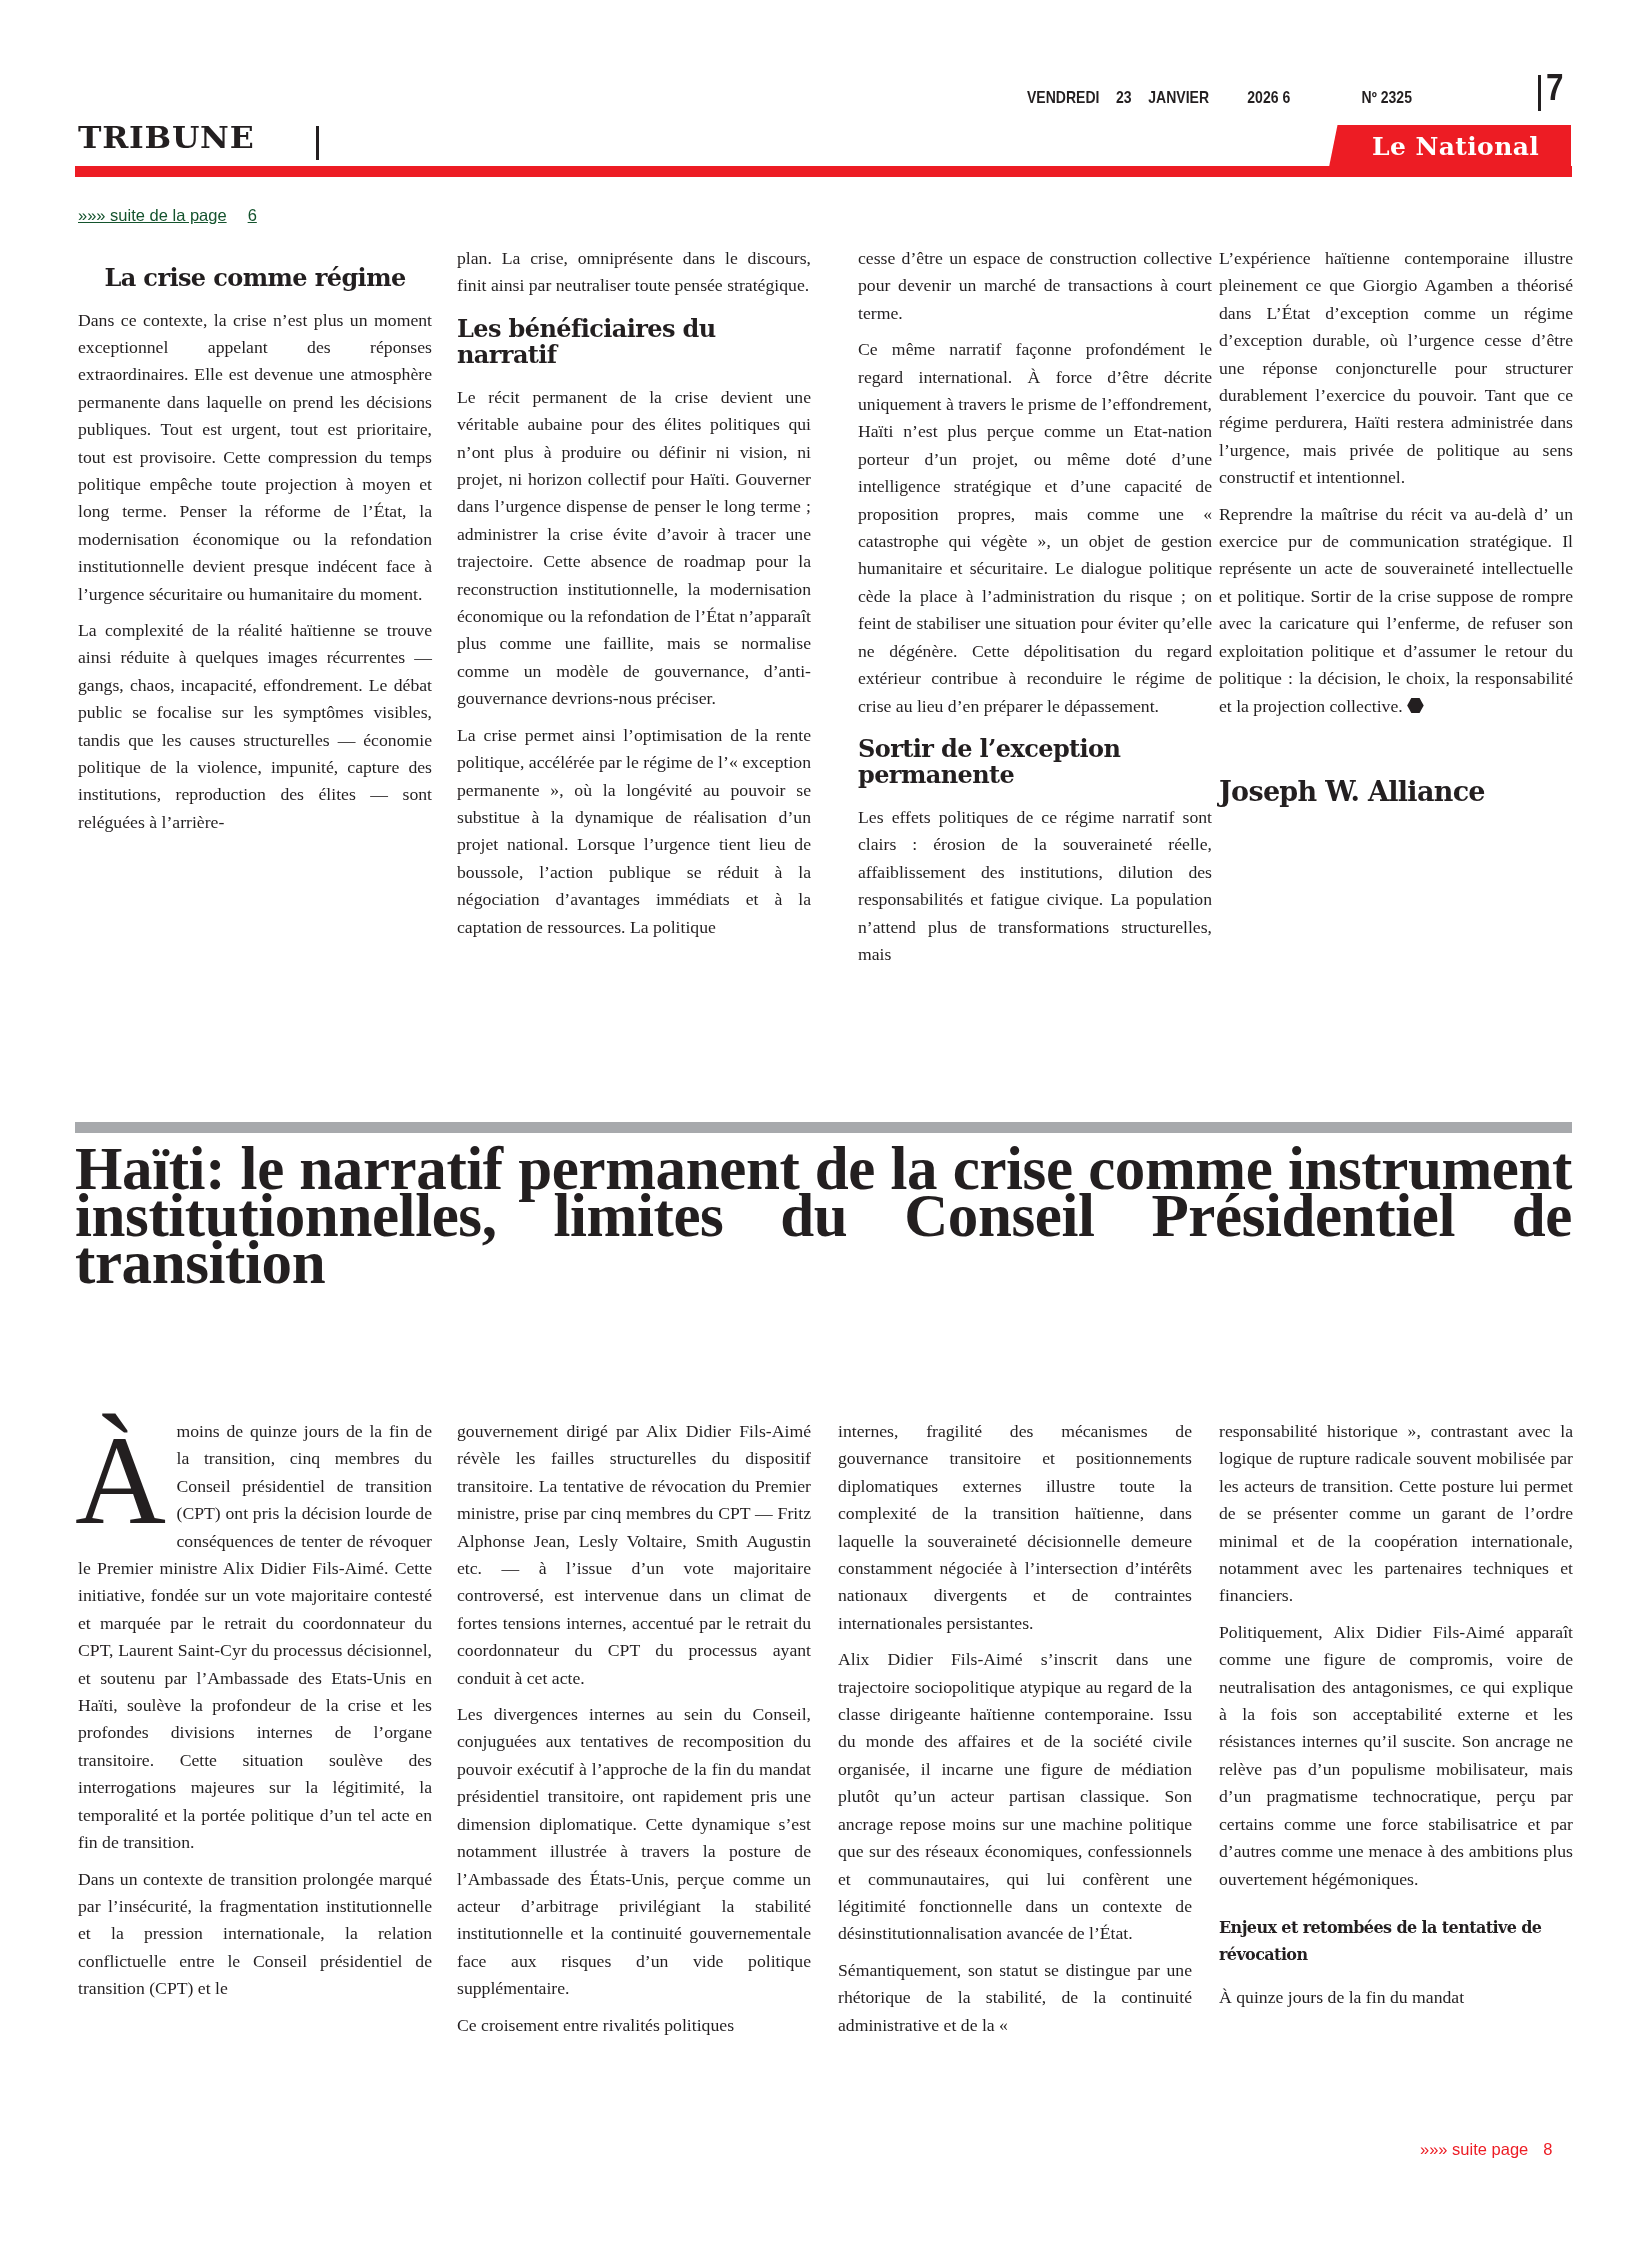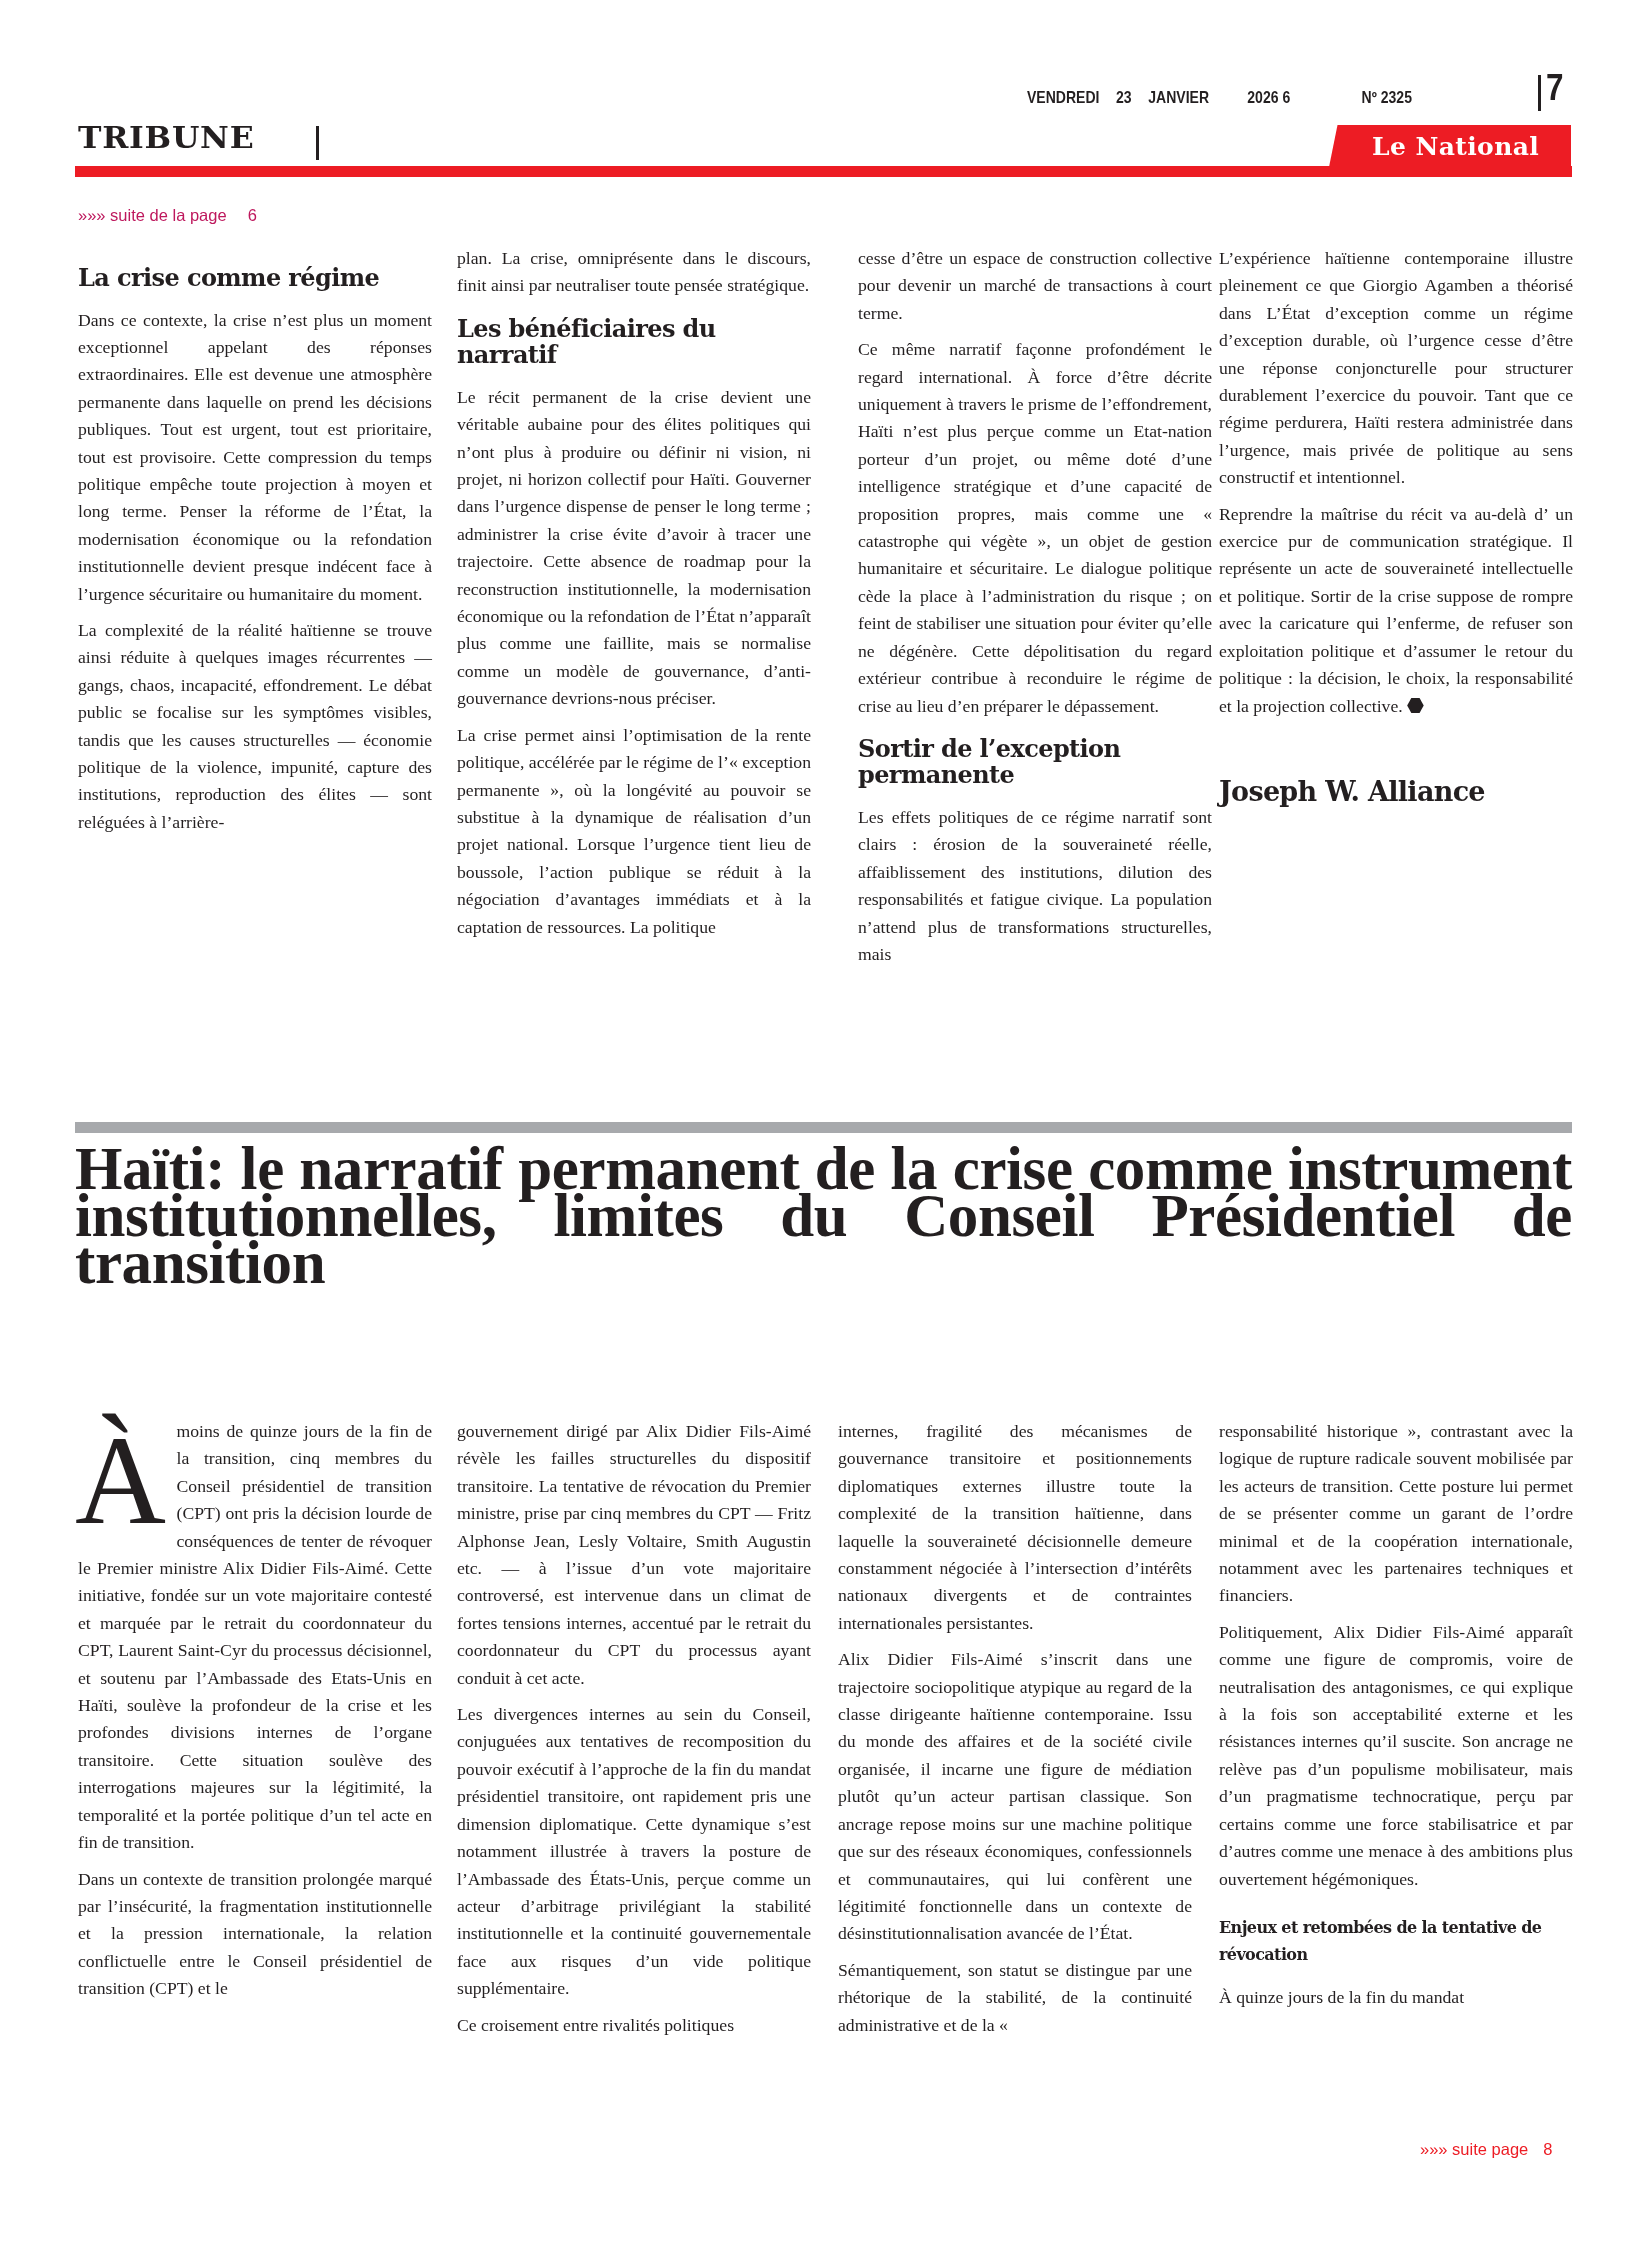--- a/index.html
+++ b/index.html
@@ -18,28 +18,28 @@
   .page-divider { position: absolute; left: 1538px; top: 75px; width: 3px; height: 36px; background: #231f20; }
   .page-number { position: absolute; left: 1546px; top: 69px; font-family: "Liberation Sans", "DejaVu Sans", sans-serif; font-weight: bold; font-size: 37px; line-height: 1; color: #231f20; transform: scaleX(0.85); transform-origin: left top; }
 
   .section-label { position: absolute; left: 78px; top: 123px; font-family: "DejaVu Serif", "Liberation Serif", serif; font-weight: bold; font-size: 30px; letter-spacing: 0.7px; line-height: 1; color: #231f20; transform: scaleX(1.05); transform-origin: left top; }
   .section-divider { position: absolute; left: 316px; top: 126px; width: 3px; height: 34px; background: #231f20; }
   .red-rule { position: absolute; left: 75px; top: 166px; width: 1497px; height: 10.5px; background: #ed1c24; }
   .brand-tab { position: absolute; left: 1327px; top: 125px; width: 244px; height: 52px; background: #ed1c24;
     clip-path: polygon(10.5px 0, 100% 0, 100% 100%, 0 100%); }
   .brand-name { position: absolute; left: 1372px; top: 132px; font-family: "DejaVu Serif", "Liberation Serif", serif; font-weight: bold; font-size: 25px; color: #ffffff; letter-spacing: 0.4px; white-space: nowrap; line-height: 1.2; }
 
-  .jump-from { position: absolute; left: 78px; top: 206px; font-family: "Liberation Sans", "DejaVu Sans", sans-serif; font-size: 16.5px; color: #be185d; white-space: nowrap; }
+  .jump-from { position: absolute; left: 78px; top: 206px; font-family: "Liberation Sans", "DejaVu Sans", sans-serif; font-size: 16.5px; color: #14532d; white-space: nowrap; text-decoration: underline; }
   .jump-from .jf-num { margin-left: 21px; }
 
   
   .col { position: absolute; width: 354px; font-size: 17.7px; line-height: 27.4px; text-align: justify; hyphens: none; }
   .col p { margin-bottom: 9px; }
   .col h2 { font-family: "DejaVu Serif", "Liberation Serif", serif; font-weight: bold; font-size: 24px; line-height: 25.5px; letter-spacing: -0.6px; margin: 16.5px 0 16.5px 0; text-align: left; color: #231f20; }
-  .col h2.first { margin-top: 19.5px; }
+  .col h2.first { margin-top: 19.5px; text-align: center; }
 
   .col1 { left: 78px; top: 245px; }
   .col2 { left: 457px; top: 245px; }
   .col3 { left: 858px; top: 245px; }
   .col4 { left: 1219px; top: 245px; }
 
   .end-mark { display: inline-block; width: 16.5px; height: 15px; background: #231f20; vertical-align: -1.5px; margin-left: 4.5px;
     clip-path: polygon(25% 0, 75% 0, 100% 50%, 75% 100%, 25% 100%, 0 50%); }
   .byline { font-family: "DejaVu Serif", "Liberation Serif", serif; font-weight: bold; font-size: 27px; letter-spacing: -0.7px; margin-top: 57px; line-height: 1.1; text-align: left; }
 

